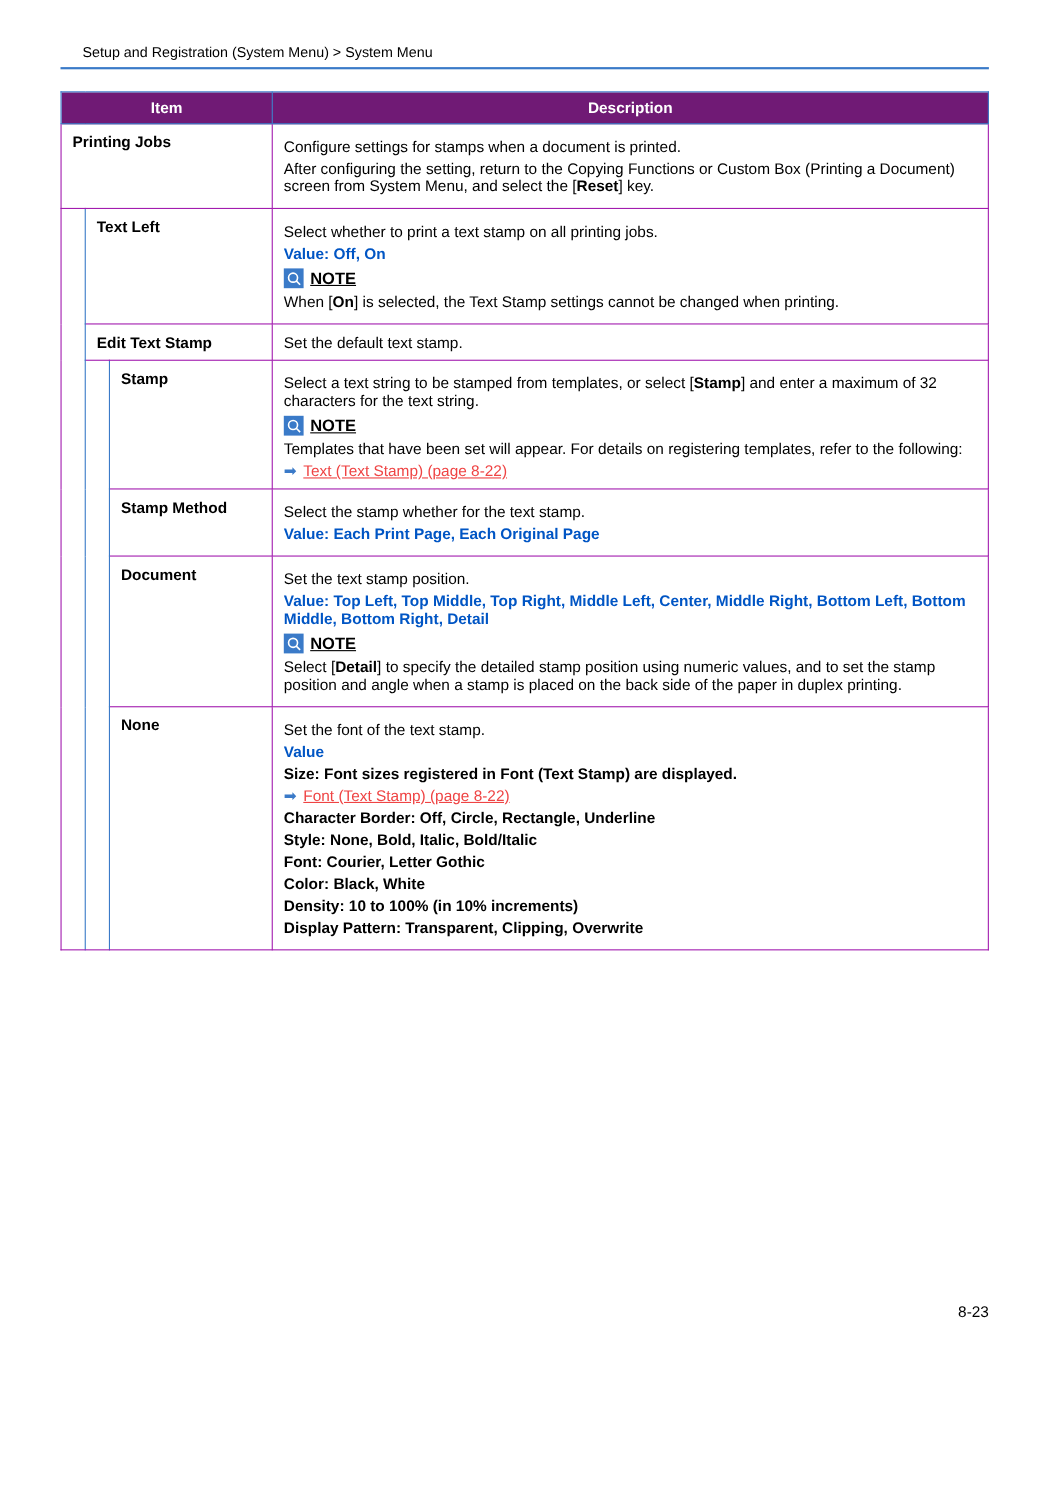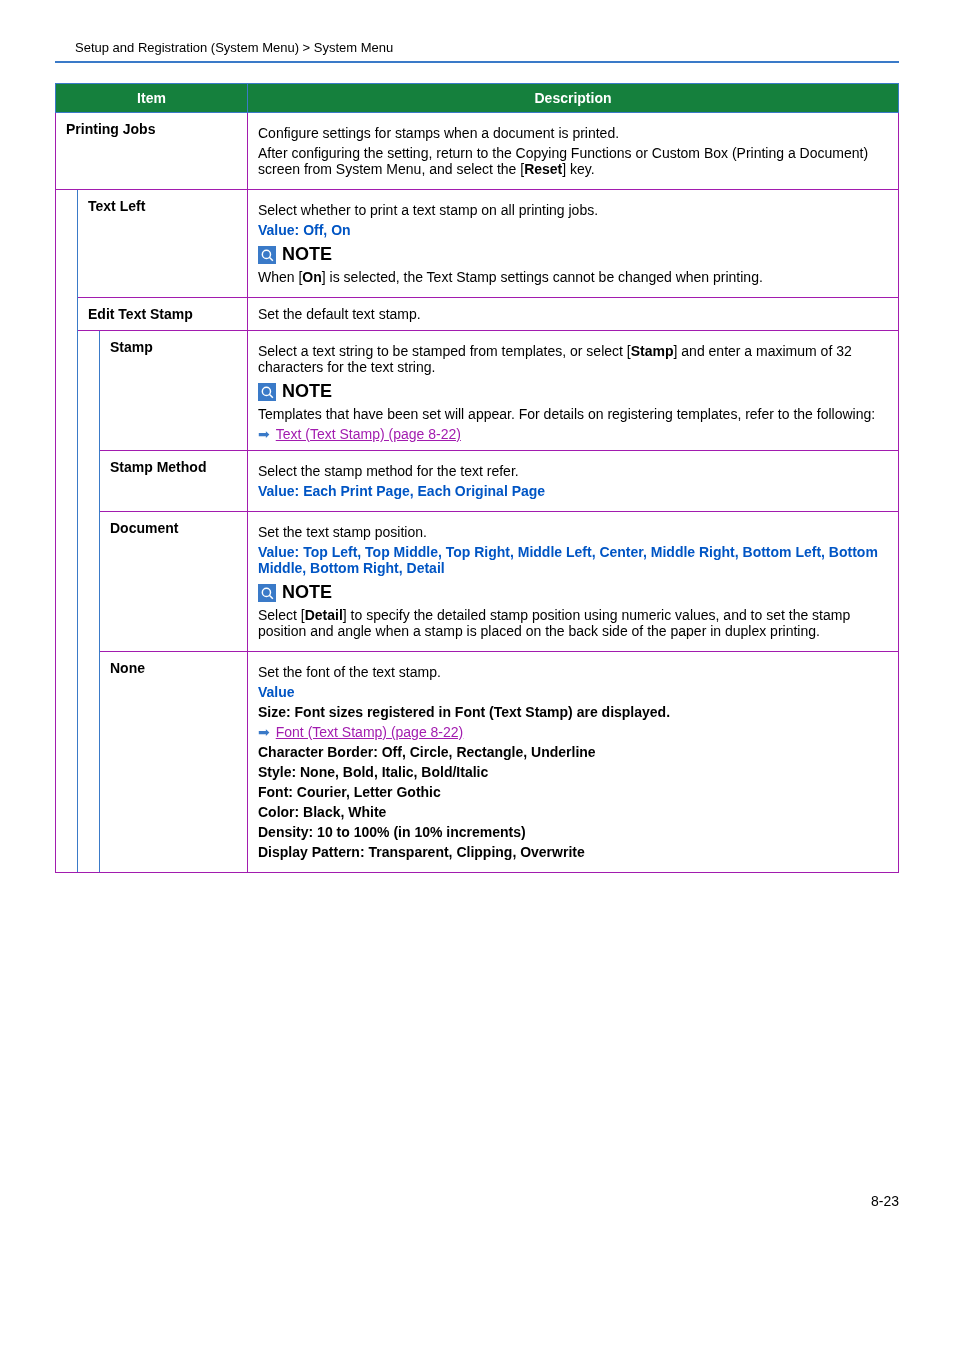--- a/index.html
+++ b/index.html
@@ -21,21 +21,21 @@
     height: 2px;
     background: #3a7ac8;
     margin-bottom: 20px;
   }
   table.main {
     border-collapse: collapse;
     width: 100%;
     table-layout: fixed;
   }
   table.main th {
-    background: #15803d;
+    background: #701a75;
     color: #fff;
     font-weight: bold;
     text-align: center;
     border: 1px solid #3a7ac8;
     padding: 6px 8px;
   }
   table.main td {
     border: 1px solid #a21caf;
     padding: 8px 10px;
     vertical-align: top;
@@ -61,34 +61,35 @@
     width: 18px;
     height: 18px;
     background: #3a7ac8;
     display: inline-flex;
     align-items: center;
     justify-content: center;
   }
   .note-box .badge svg { display: block; }
   .note-box .note-text {
     font-weight: bold;
-    font-size: 18px;
+    font-size: 15px;
+    text-decoration: underline;
   }
   .link-row {
     margin-top: 4px;
     display: flex;
     align-items: center;
     gap: 6px;
   }
   .link-row .arrow {
     color: #3a7ac8;
     font-size: 14px;
   }
   .link-row a {
-    color: #a21caf;
+    color: #ef4444;
     text-decoration: underline;
   }
   .pagenum {
     text-align: right;
     margin-top: 320px;
     font-size: 14px;
   }
   p { margin: 4px 0; }
 </style>
 </head>
@@ -170,21 +171,21 @@
         <div class="link-row">
           <span class="arrow">➡</span>
           <a href="#">Text (Text Stamp) (page 8-22)</a>
         </div>
       </td>
     </tr>
 
     <tr>
       <td class="item-label">Stamp Method</td>
       <td>
-        <p>Select the stamp method for the text refer.</p>
+        <p>Select the stamp whether for the text stamp.</p>
         <p>
           <span class="blue-bold">Value</span><b class="blue-bold">: Each Print Page, Each Original Page</b>
         </p>
       </td>
     </tr>
 
     <tr>
       <td class="item-label">Document</td>
       <td>
         <p>Set the text stamp position.</p>

